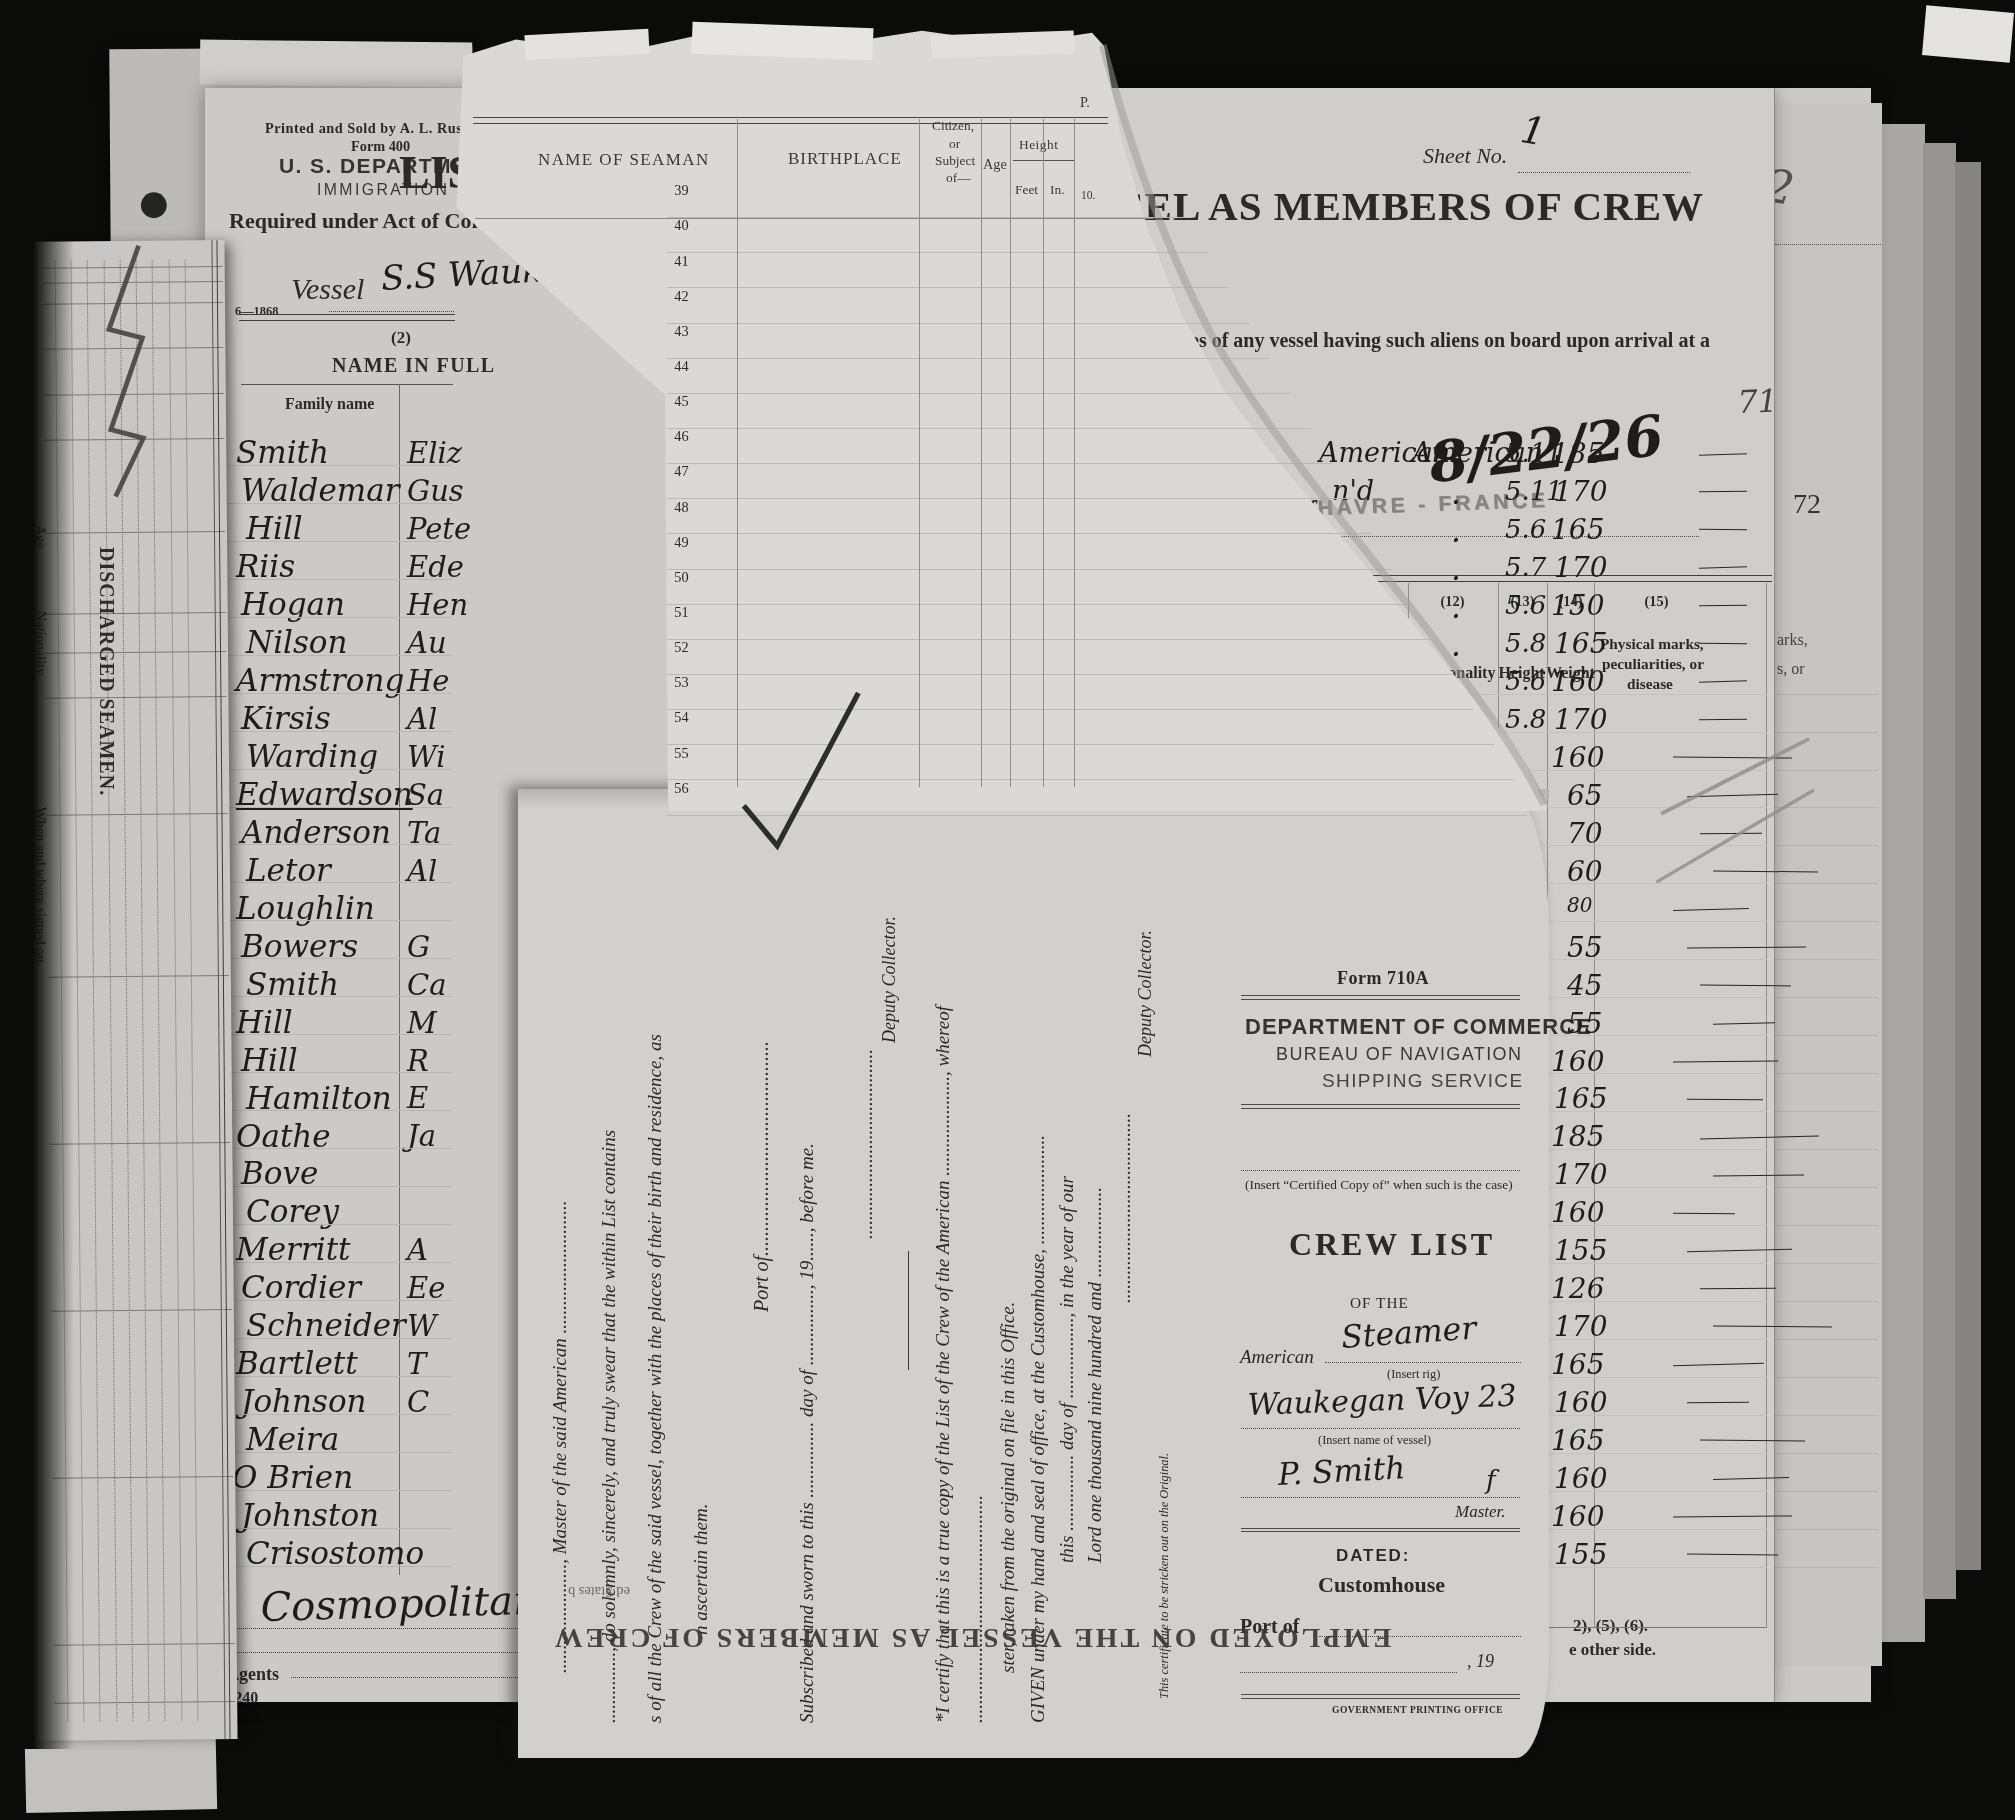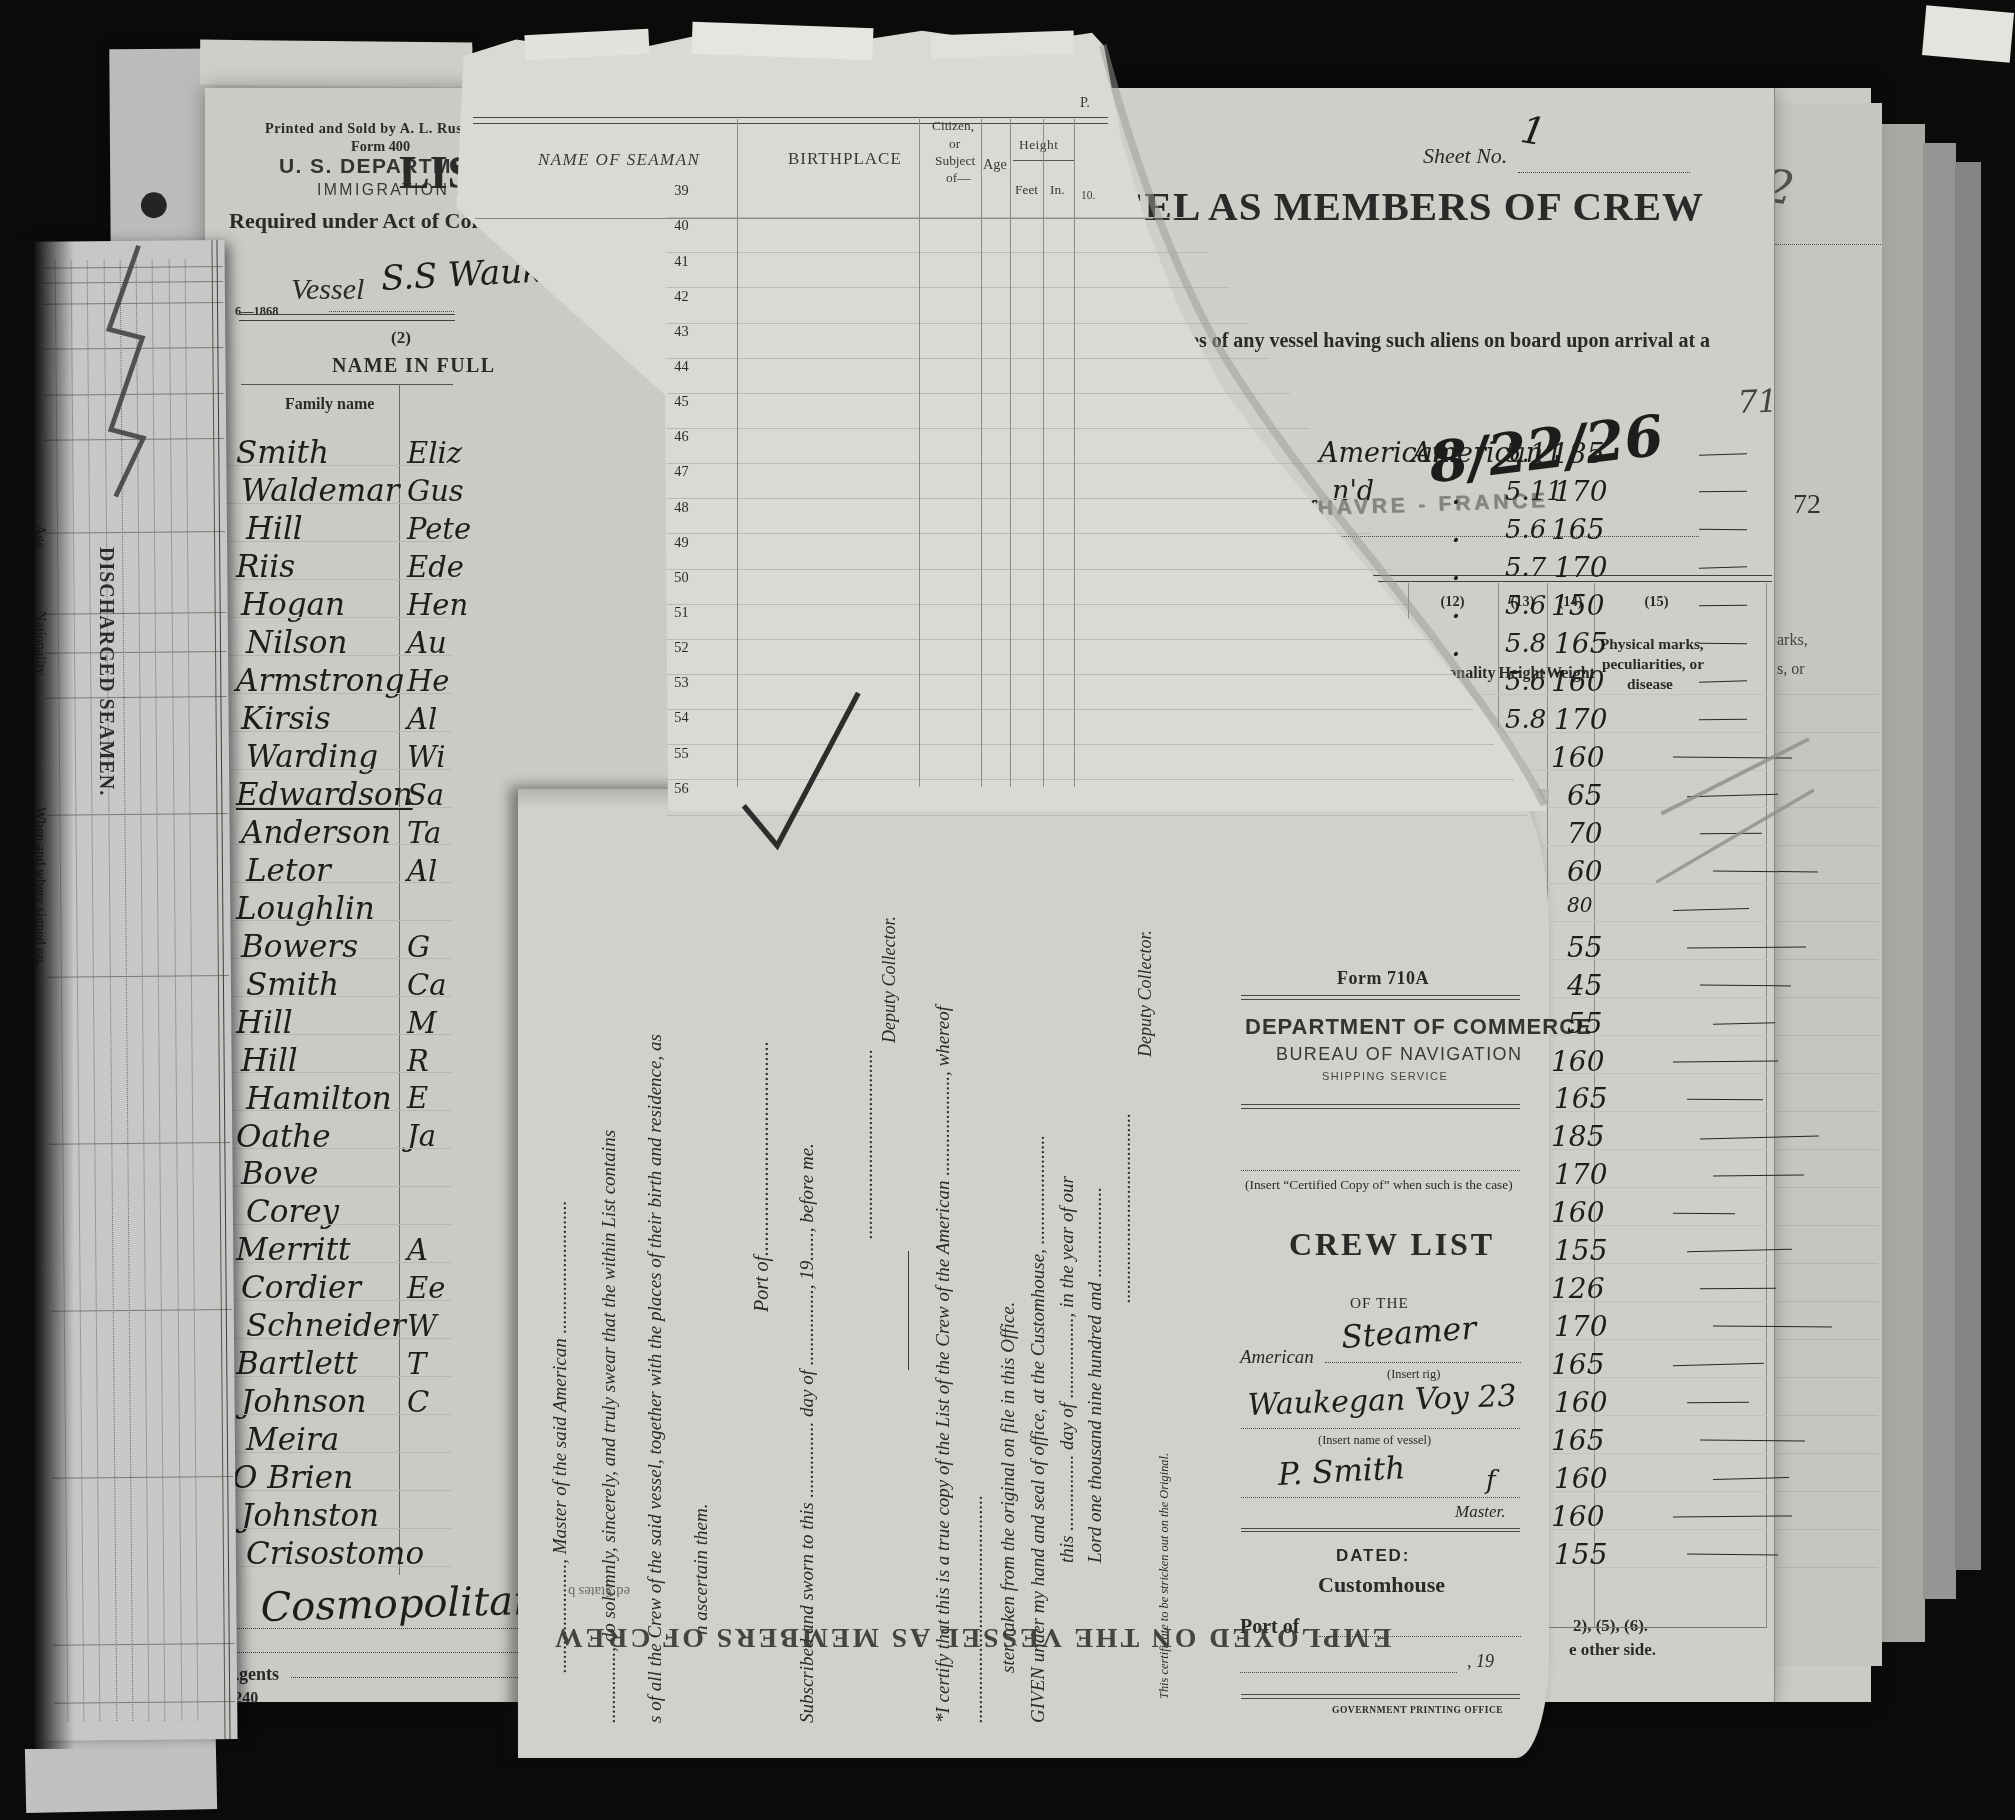--- a/index.html
+++ b/index.html
@@ -119,21 +119,21 @@
   <div class="hline" style="left:1265px;top:1627px;width:501px;border-top:1px solid #77766f;z-index:6;"></div>
 
   <div class="sheet" style="left:518px;top:789px;width:1031px;height:969px;background:#d2d0cd;z-index:7;box-shadow:-7.6px -2.9px 12.4px rgba(20,20,18,.45);border-top-right-radius:43px 143px;border-bottom-right-radius:33px 105px;"></div>
   <div style="position:absolute;left:518px;top:789px;width:1031px;height:20px;background:linear-gradient(#b5b4b1,rgba(210,208,205,0));z-index:7;"></div>
 
   <div class="t ser b" style="left:1337px;top:968px;font-size:18px;letter-spacing:0.5px;z-index:7;">Form 710A</div>
   <div class="hline" style="left:1241px;top:995px;width:279px;border-top:1.4px solid #4a4946;z-index:7;"></div>
   <div class="hline" style="left:1241px;top:999px;width:279px;border-top:0.5px solid #4a4946;z-index:7;"></div>
   <div class="t sans b" style="left:1245px;top:1014px;font-size:22px;letter-spacing:1px;z-index:7;color:#343330;">DEPARTMENT OF COMMERCE</div>
   <div class="t sans" style="left:1276px;top:1044px;font-size:18px;letter-spacing:1.4px;z-index:7;color:#3a3936;">BUREAU OF NAVIGATION</div>
-  <div class="t sans" style="left:1322px;top:1070px;font-size:11px;letter-spacing:1.4px;z-index:7;color:#45443f;">SHIPPING SERVICE</div>
+  <div class="t sans" style="left:1322px;top:1070px;font-size:19px;letter-spacing:1.4px;z-index:7;color:#45443f;">SHIPPING SERVICE</div>
   <div class="hline" style="left:1241px;top:1104px;width:279px;border-top:1.4px solid #4a4946;z-index:7;"></div>
   <div class="hline" style="left:1241px;top:1108px;width:279px;border-top:0.5px solid #4a4946;z-index:7;"></div>
   <div class="hline" style="left:1241px;top:1170px;width:279px;border-top:1.4px dotted #4a4946;z-index:7;"></div>
   <div class="t ser" style="left:1245px;top:1177px;font-size:13.4px;z-index:7;">(Insert “Certified Copy of” when such is the case)</div>
   <div class="t ser b" style="left:1289px;top:1226px;font-size:32px;letter-spacing:2.9px;z-index:7;">CREW LIST</div>
   <div class="t ser" style="left:1350px;top:1294px;font-size:15.3px;letter-spacing:1px;z-index:7;">OF THE</div>
   <div class="t ser it" style="left:1240px;top:1346px;font-size:19px;z-index:7;">American</div>
   <div class="t hw" style="left:1340px;top:1319px;font-size:31.5px;transform:rotate(-4deg);z-index:7;">Steamer</div>
   <div class="hline" style="left:1325px;top:1362px;width:196px;border-top:1.4px dotted #4a4946;z-index:7;"></div>
   <div class="t ser" style="left:1387px;top:1367px;font-size:12.4px;z-index:7;">(Insert rig)</div>
@@ -157,21 +157,21 @@
   <div class="t ser b" style="left:1332px;top:1705px;font-size:9.5px;letter-spacing:0.5px;z-index:7;">GOVERNMENT PRINTING OFFICE</div>
 
   <div class="t ser b" style="left:530px;top:1622px;width:883px;text-align:center;font-size:28px;letter-spacing:2.9px;transform:rotate(180deg);transform-origin:center;color:#3a3935;opacity:.92;z-index:8;white-space:nowrap;">EMPLOYED ON THE VESSEL AS MEMBERS OF CREW</div>
   <div class="t ser" style="left:568px;top:1583px;font-size:14.3px;transform:rotate(180deg);transform-origin:center;color:#6b6966;z-index:8;">ed States b</div>
 
   <div class="sheet" id="sheetC" style="left:454px;top:26px;width:1119px;height:785px;background:#dbd9d6;z-index:9;
               filter:drop-shadow(0 6.7px 7.6px rgba(0,0,0,.45));
               clip-path:polygon(9.5px 30px,62px 13.4px,158px 28px,248px 8.6px,363px 21px,468px 4.8px,563px 18px,638px 6.7px,650px 20px,667px 111px,693px 201px,727px 287px,770px 364px,822px 433px,884px 507px,951px 588px,1013px 665px,1066px 727px,1092px 781px,1092px 785px,216px 785px,214px 779px,211px 369px,2.4px 182px);"></div>
   <div class="hline" style="left:473px;top:117px;width:635px;border-top:1.9px solid #46454。2;border-top:1.9px solid #464542;z-index:10;"></div>
   <div class="hline" style="left:473px;top:123px;width:635px;border-top:1px solid #464542;z-index:10;"></div>
-  <div class="t ser" style="left:538px;top:150px;font-size:17px;letter-spacing:1.4px;z-index:10;color:#3a3936;font-style:italic;">NAME OF SEAMAN</div>
+  <div class="t ser" style="left:538px;top:150px;font-size:17px;letter-spacing:1.4px;z-index:10;color:#3a3936;">NAME OF SEAMAN</div>
   <div class="t ser" style="left:788px;top:149px;font-size:17px;letter-spacing:1px;z-index:10;color:#3a3936;">BIRTHPLACE</div>
   <div class="t ser" style="left:932px;top:118px;font-size:13.4px;z-index:10;color:#3a3936;">Citizen,</div>
   <div class="t ser" style="left:949px;top:136px;font-size:13.4px;z-index:10;color:#3a3936;">or</div>
   <div class="t ser" style="left:935px;top:153px;font-size:13.4px;z-index:10;color:#3a3936;">Subject</div>
   <div class="t ser" style="left:946px;top:170px;font-size:13.4px;z-index:10;color:#3a3936;">of—</div>
   <div class="t ser" style="left:983px;top:156px;font-size:14.3px;z-index:10;color:#3a3936;">Age</div>
   <div class="t ser" style="left:1019px;top:137px;font-size:13.4px;letter-spacing:0.5px;z-index:10;color:#3a3936;">Height</div>
   <div class="hline" style="left:1013px;top:160px;width:62px;border-top:1px solid #55544f;z-index:10;"></div>
   <div class="t ser" style="left:1015px;top:182px;font-size:13.4px;z-index:10;color:#3a3936;">Feet</div>
   <div class="t ser" style="left:1050px;top:182px;font-size:13.4px;z-index:10;color:#3a3936;">In.</div>

